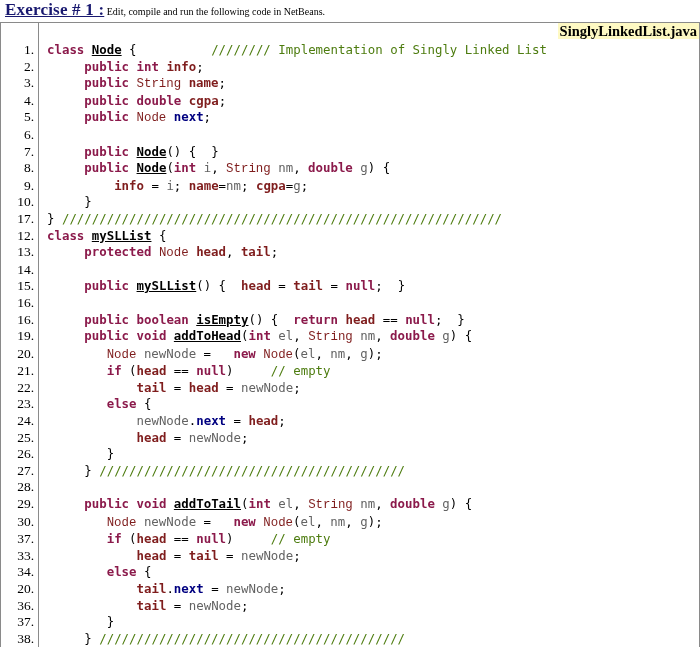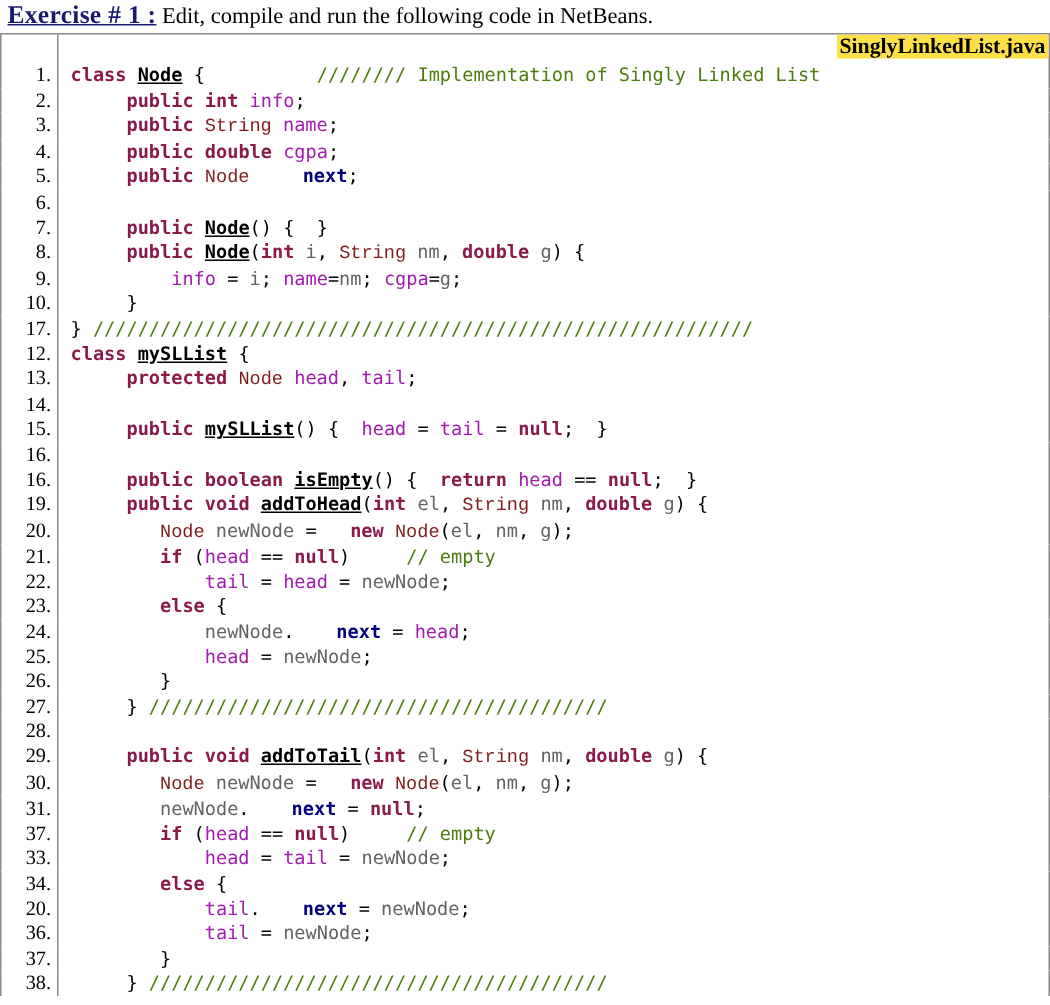--- a/index.html
+++ b/index.html
@@ -25,21 +25,21 @@
   }
   #title-line .ex-label {
     font-weight: bold;
     color: #191970;
     text-decoration: underline;
     font-size: 17px;
     letter-spacing: 0.2px;
   }
   #title-line .ex-rest {
     color: #000000;
-    font-size: 15px;
+    font-size: 10px;
   }
 
   
   #code-table {
     border-collapse: collapse;
     width: 700px;
     table-layout: fixed;
     border-top: 1px solid #8a8a8a;
     border-left: 1px solid #8a8a8a;
     border-right: 1px solid #8a8a8a;
@@ -80,33 +80,33 @@
     height: 19px;
     line-height: 19px;
     border-bottom: 1px solid #8a8a8a;
   }
   tr.header-row td.code {
     text-align: right;
     padding-right: 2px;
     font-family: "Liberation Serif", "DejaVu Serif", serif;
   }
   #file-name-badge {
-    background: #fde047;
+    background: #fef9c3;
     color: #000000;
     font-weight: bold;
     font-size: 14.5px;
     font-family: "Liberation Serif", "DejaVu Serif", serif;
     padding: 0 2px;
   }
 
   
   .kw   { color: #8b1a4b; font-weight: bold; }   
-  .kwp  { color: #000080; font-weight: bold; margin-left: 28px; }   
+  .kwp  { color: #000080; font-weight: bold; }   
   .id   { color: #7f1d1d; font-family: Liberation Mono, monospace; }                      
-  .fld  { color: #a21caf; }                      
+  .fld  { color: #7f1d1d; font-weight: bold; }                      
   .var  { color: #636363; }                      
   .cmt  { color: #4d7c0f; }                      
   .mth  { color: #000000; font-weight: bold; text-decoration: underline; }
   .pun  { color: #000000; }
 </style>
 </head>
 <body>
 
 <div id="title-line"><span class="ex-label">Exercise # 1 :</span><span class="ex-rest"> Edit, compile and run the following code in NetBeans.</span></div>
 
@@ -231,24 +231,20 @@
       </tr>
       <tr class="code-row">
         <td class="gutter">29.</td>
         <td class="code"><span class="pun">     </span><span class="kw">public</span><span class="pun"> </span><span class="kw">void</span><span class="pun"> </span><span class="mth">addToTail</span><span class="pun">(</span><span class="kw">int</span><span class="pun"> </span><span class="var">el</span><span class="pun">, </span><span class="id">String</span><span class="pun"> </span><span class="var">nm</span><span class="pun">, </span><span class="kw">double</span><span class="pun"> </span><span class="var">g</span><span class="pun">) {</span></td>
       </tr>
       <tr class="code-row">
         <td class="gutter">30.</td>
         <td class="code"><span class="pun">        </span><span class="id">Node</span><span class="pun"> </span><span class="var">newNode</span><span class="pun"> =   </span><span class="kw">new</span><span class="pun"> </span><span class="id">Node</span><span class="pun">(</span><span class="var">el</span><span class="pun">, </span><span class="var">nm</span><span class="pun">, </span><span class="var">g</span><span class="pun">);</span></td>
       </tr>
       <tr class="code-row">
-        <td class="gutter">31.</td>
-        <td class="code"><span class="pun">        </span><span class="var">newNode</span><span class="pun">.</span><span class="kwp">next</span><span class="pun"> = </span><span class="kw">null</span><span class="pun">;</span></td>
-      </tr>
-      <tr class="code-row">
         <td class="gutter">37.</td>
         <td class="code"><span class="pun">        </span><span class="kw">if</span><span class="pun"> (</span><span class="fld">head</span><span class="pun"> == </span><span class="kw">null</span><span class="pun">)     </span><span class="cmt">// empty</span></td>
       </tr>
       <tr class="code-row">
         <td class="gutter">33.</td>
         <td class="code"><span class="pun">            </span><span class="fld">head</span><span class="pun"> = </span><span class="fld">tail</span><span class="pun"> = </span><span class="var">newNode</span><span class="pun">;</span></td>
       </tr>
       <tr class="code-row">
         <td class="gutter">34.</td>
         <td class="code"><span class="pun">        </span><span class="kw">else</span><span class="pun"> {</span></td>

